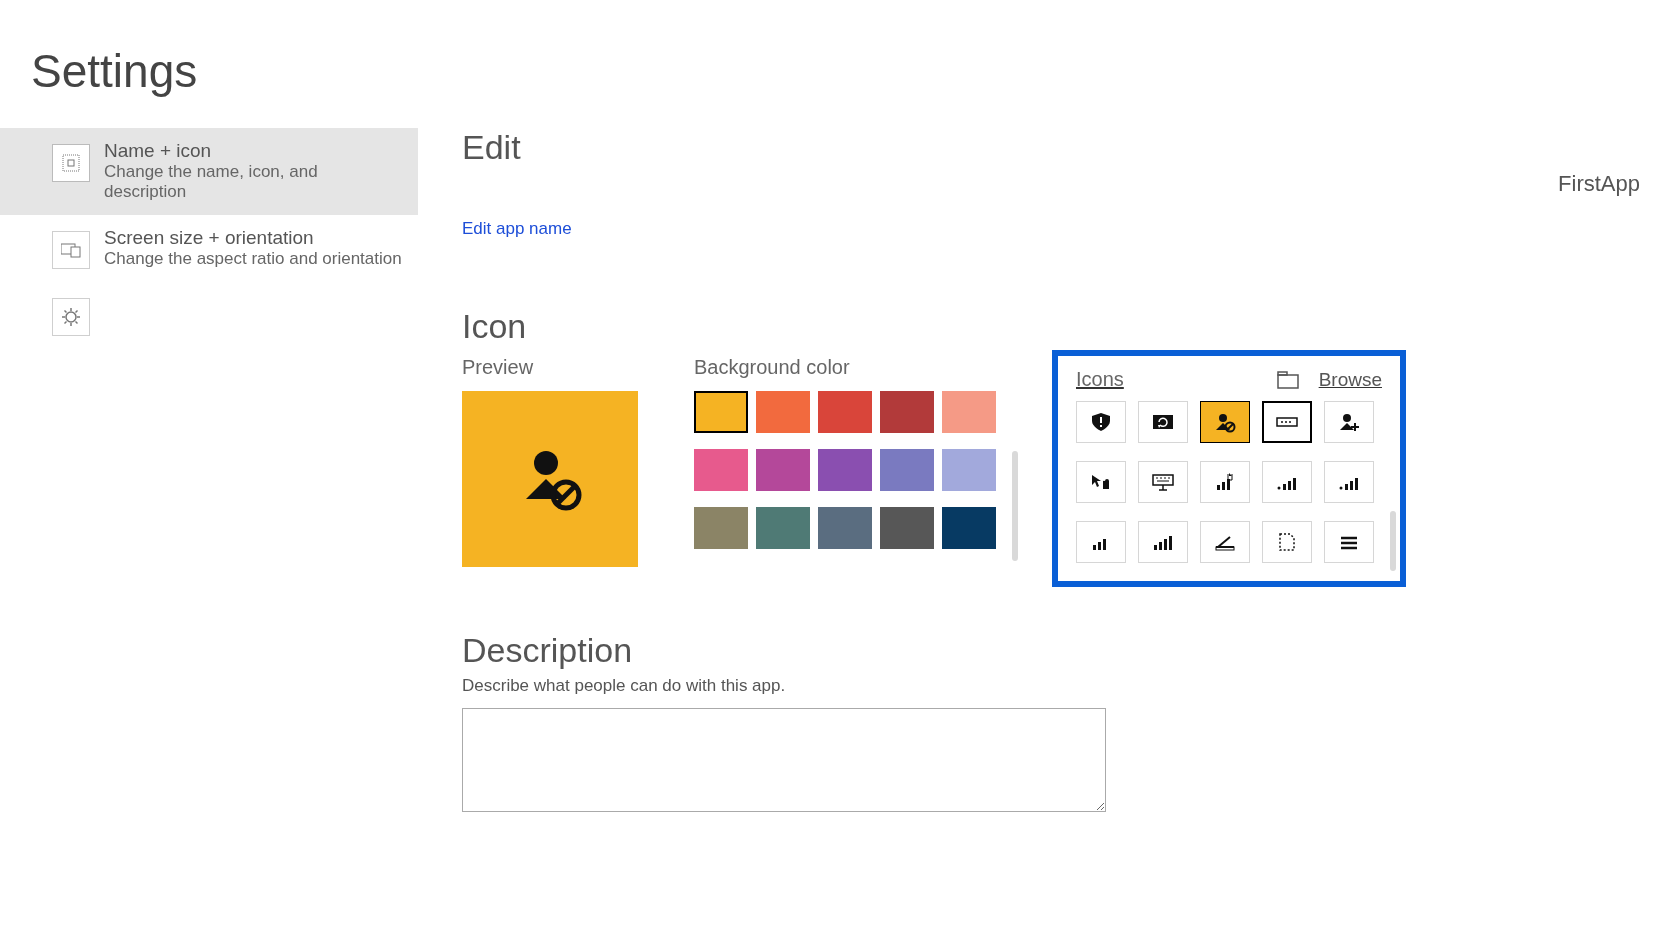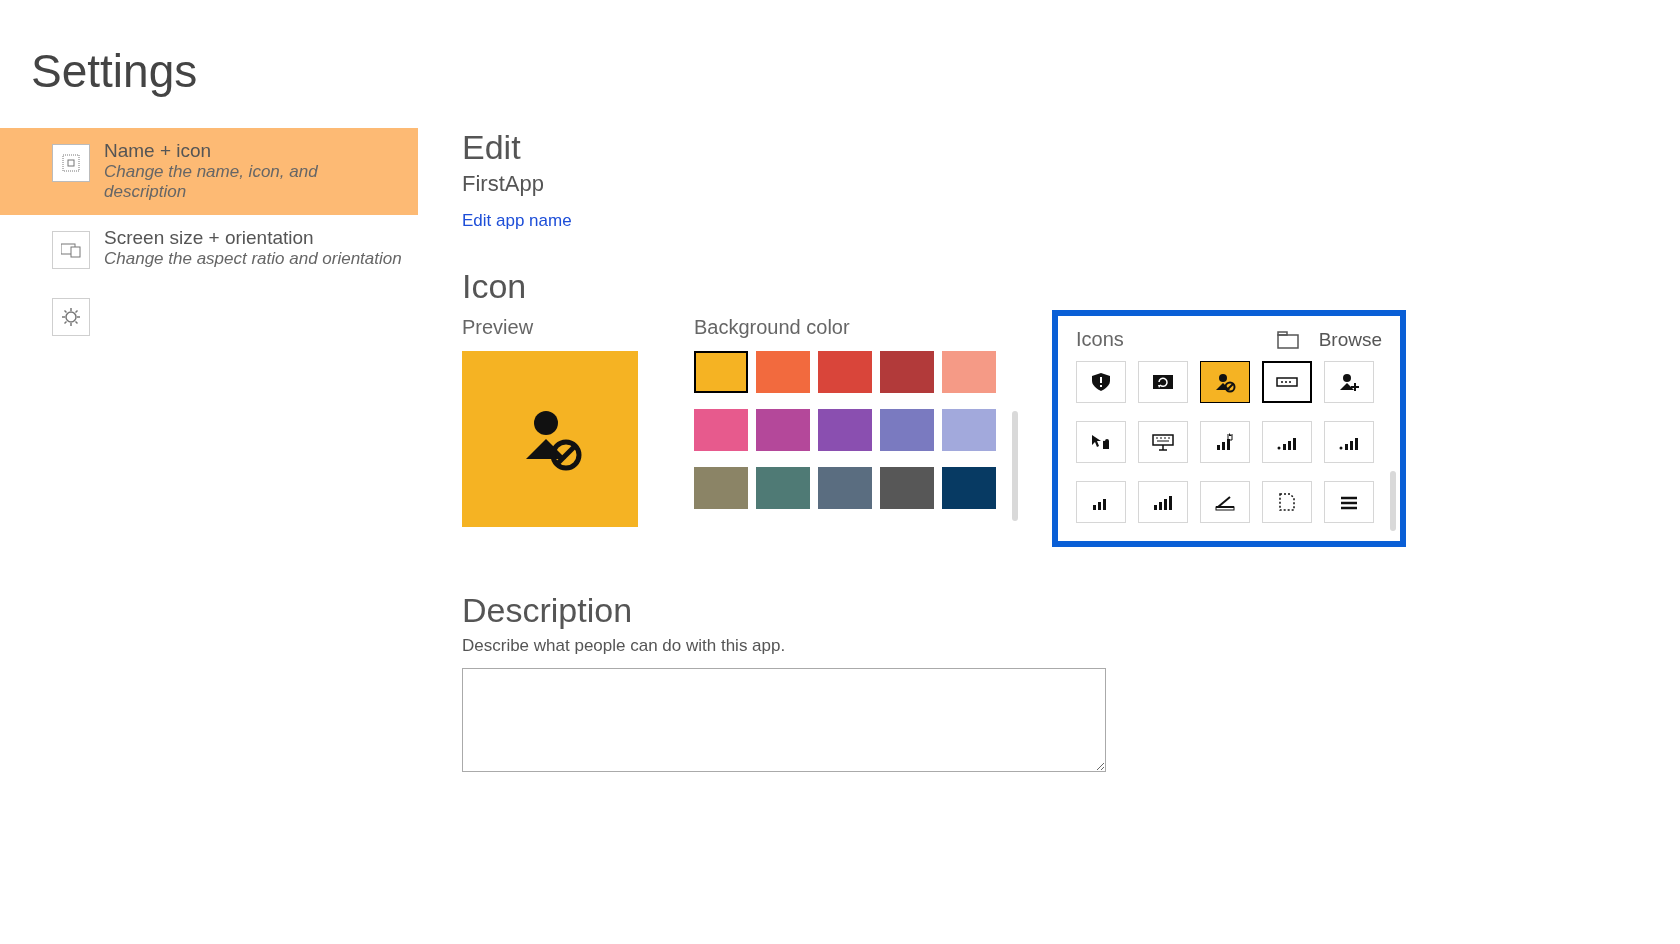--- a/index.html
+++ b/index.html
@@ -25,21 +25,21 @@
     flex-shrink: 0;
   }
   .sidebar-item {
     display: flex;
     align-items: flex-start;
     padding: 12px 16px 12px 52px;
     cursor: pointer;
     border-bottom: 1px solid transparent;
   }
   .sidebar-item.selected {
-    background: #fdba74;
+    background: #e5e5e5;
   }
   .sidebar-icon-box {
     width: 38px;
     height: 38px;
     background: #ffffff;
     border: 1px solid #cfcfcf;
     display: flex;
     align-items: center;
     justify-content: center;
     margin-right: 14px;
@@ -50,45 +50,45 @@
     border-color: #bbb;
   }
   .sidebar-text .title {
     font-size: 19px;
     color: #555;
   }
   .sidebar-text .subtitle {
     font-size: 17px;
     color: #666;
     font-weight: 400;
-    font-style: italic;
   }
   .main {
     padding-left: 44px;
     padding-right: 40px;
     flex: 1;
   }
   .section-heading {
     font-size: 34px;
     font-weight: 300;
     color: #555;
     margin-bottom: 4px;
   }
   .app-name-value {
     font-size: 22px;
     color: #555;
     font-weight: 400;
-    margin-bottom: 14px;
+    margin-bottom: 22px;
+    text-align: right;
   }
   .edit-link {
     font-size: 17px;
     color: #1d4ed8;
     cursor: pointer;
   }
-  .icon-section { margin-top: 36px; }
+  .icon-section { margin-top: 68px; }
   .icon-row {
     display: flex;
     align-items: flex-start;
     gap: 56px;
   }
   .sub-label {
     font-size: 20px;
     color: #666;
     font-weight: 400;
     margin-bottom: 12px;
@@ -286,21 +286,21 @@
               <div class="color-swatch" style="background: rgb(162, 169, 220);"></div>
               <div class="color-swatch" style="background: rgb(139, 132, 102);"></div>
               <div class="color-swatch" style="background: rgb(79, 122, 117);"></div>
               <div class="color-swatch" style="background: rgb(90, 109, 128);"></div>
               <div class="color-swatch" style="background: rgb(87, 87, 87);"></div>
               <div class="color-swatch" style="background: rgb(7, 58, 99);"></div>
               <div class="color-scroll"></div>
           </div>
         </div>
 
-        <div class="icons-panel" style="margin-top:-6px;">
+        <div class="icons-panel" style="margin-top:-6px;text-decoration:underline;">
           <div class="icons-panel-header">
             <span class="ilabel">Icons</span>
             <div class="browse-group">
               <svg width="22" height="18" viewBox="0 0 22 18">
                 <rect x="1" y="4" width="20" height="13" fill="none" stroke="#555" stroke-width="1.5"></rect>
                 <rect x="1" y="1" width="9" height="3" fill="none" stroke="#555" stroke-width="1.5"></rect>
               </svg>
               <span>Browse</span>
             </div>
           </div>

